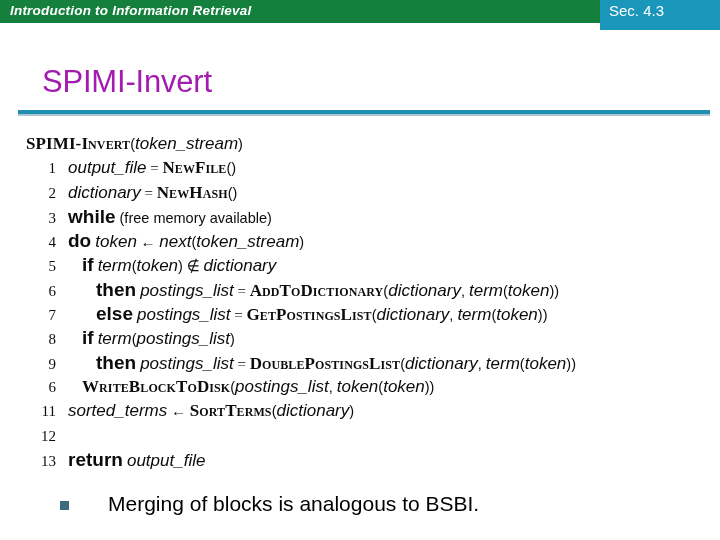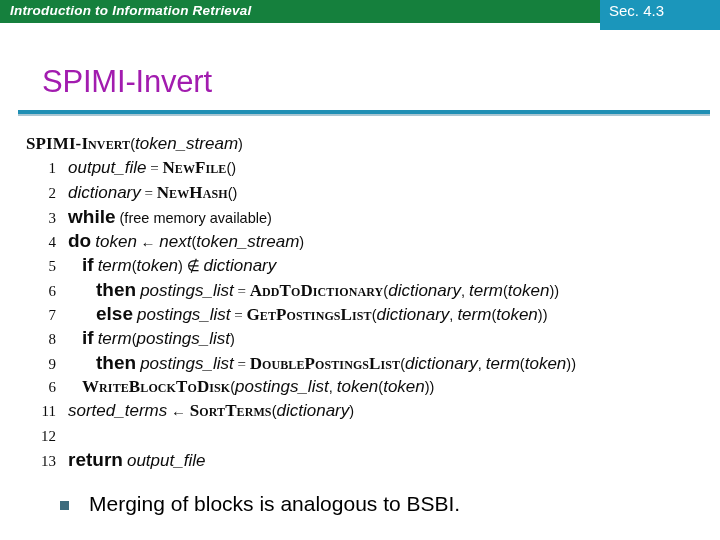--- a/index.html
+++ b/index.html
@@ -151,21 +151,21 @@
     white-space: nowrap;
   }
   #bullet-marker {
     width: 9px;
     height: 9px;
     background: #3d6b7d;
     margin-top: 9px;
     flex: 0 0 9px;
   }
   #bullet-text {
-    margin-left: 20px;
+    margin-left: 39px;
     font-size: 21px;
     color: #000000;
     white-space: nowrap;
   }
 </style>
 </head>
 <body>
 
 <div id="header-bar">
   <div id="header-title">Introduction to Information Retrieval</div>

